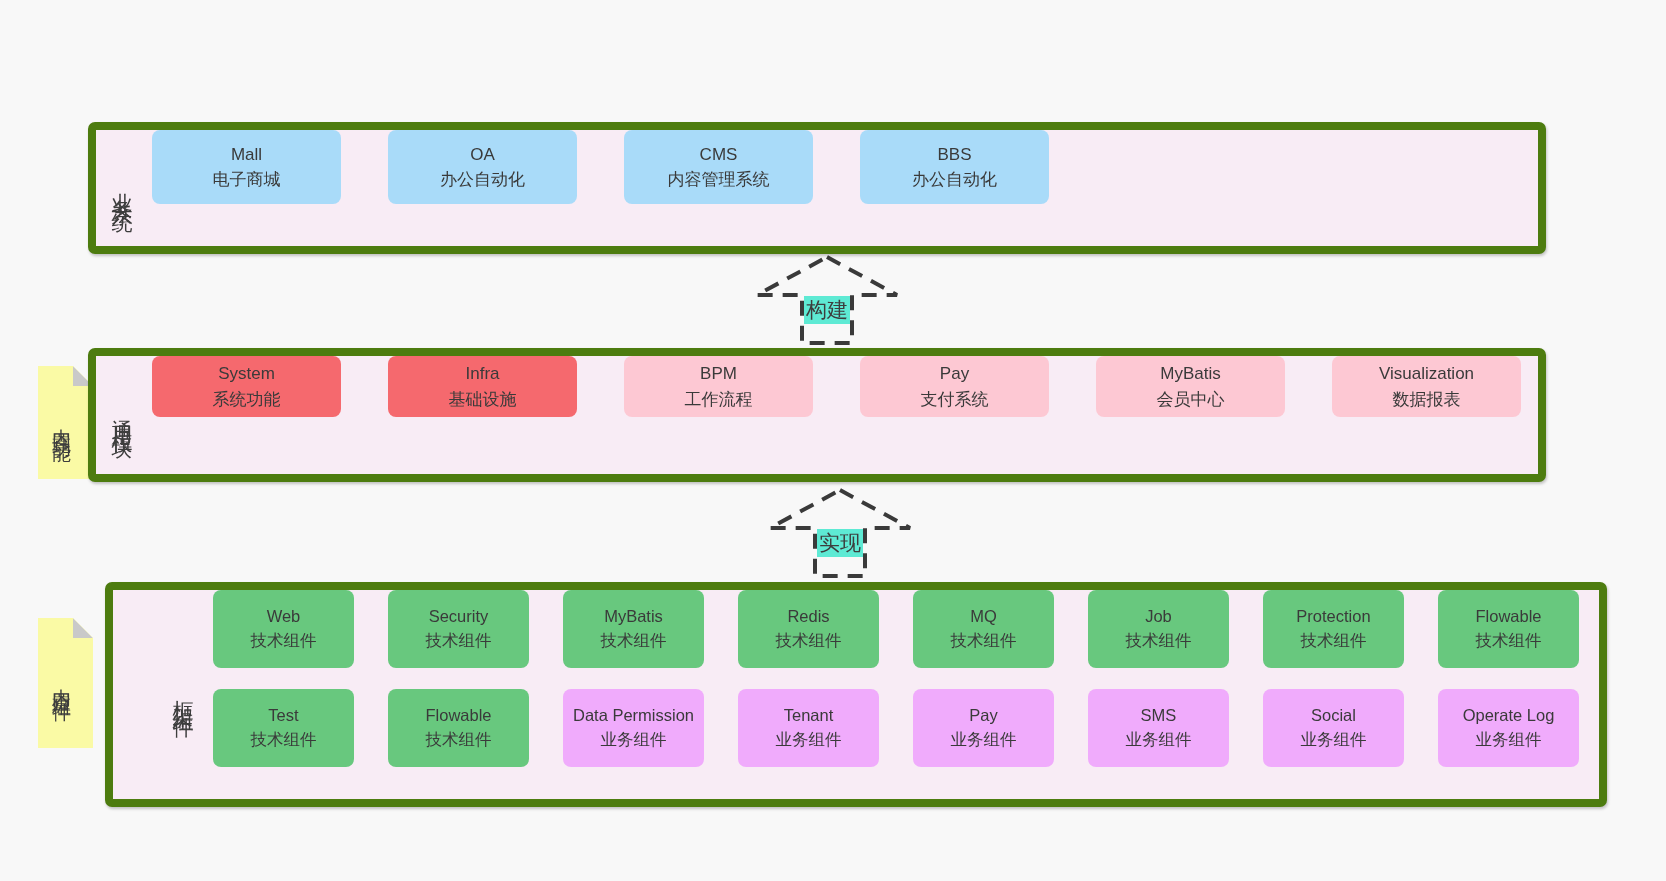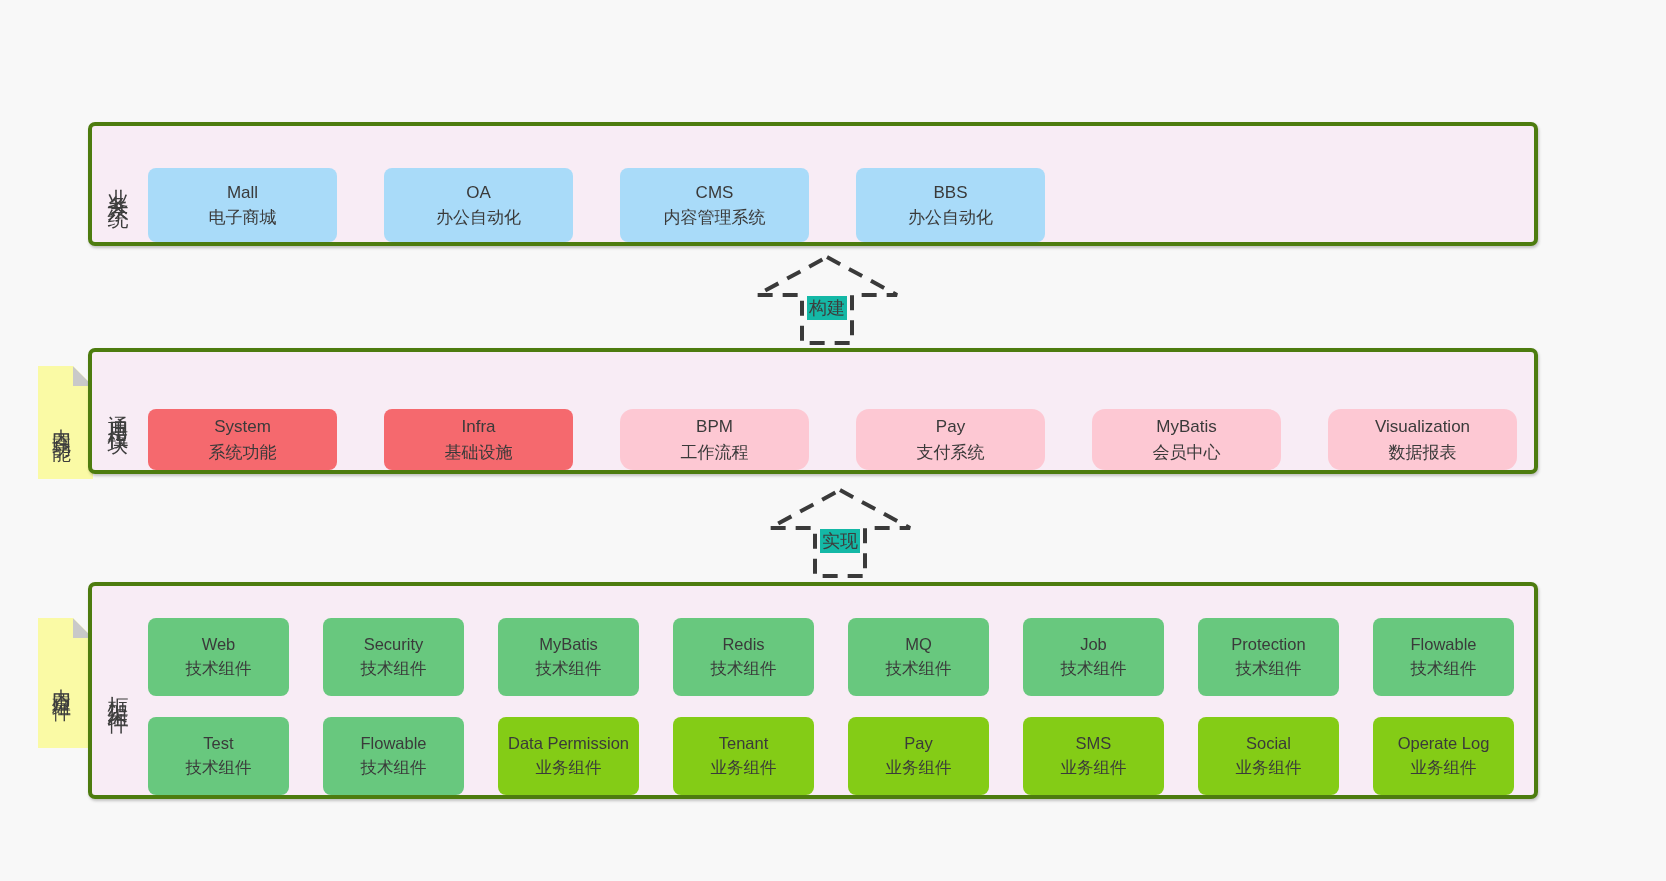--- a/index.html
+++ b/index.html
@@ -9,30 +9,30 @@
     font-family:"Liberation Sans","DejaVu Sans",sans-serif;
     color:#3d3d3d;
     position:relative;
     overflow:hidden;
   }
   #diagram { position:relative; width:1666px; height:881px; }
 
   .panel {
     position:absolute;
     background:#f8ecf5;
-    border:4px solid #4d7c0f;
+    border:8px solid #4d7c0f;
     border-radius:7px;
     box-shadow:1px 2px 3px rgba(0,0,0,0.22);
     display:flex;
-    align-items:flex-end;
+    align-items:flex-start;
     z-index:1;
   }
   #panel-business   { left:88px; top:122px; width:1442px; height:116px; }
   #panel-modules    { left:88px; top:348px; width:1442px; height:118px; }
-  #panel-components { left:88px; top:582px; width:1442px; height:209px; }
+  #panel-components { left:105px; top:582px; width:1442px; height:209px;padding-left:44px; }
 
   .v-label {
     flex:0 0 52px;
     align-self:stretch;
     display:flex; align-items:center; justify-content:center;
     writing-mode:vertical-rl; text-orientation:upright;
     font-size:21px; letter-spacing:6px; color:#3d3d3d;
   }
 
   .box-row { display:flex; gap:47px; padding-left:4px; }
@@ -41,23 +41,23 @@
     border-radius:8px;
     display:flex; flex-direction:column;
     align-items:center; justify-content:center;
     text-align:center;
     font-size:17px; line-height:1.5; color:#3a3a3a;
   }
   #panel-modules .box { height:61px; }
 
   .box.blue       { background:#a9dbf9; }
   .box.red        { background:#f5696e; }
-  .box.pink       { background:#fdc8d3;border-radius:13px; }
+  .box.pink       { background:#fdc8d3; }
   .box.green      { background:#68c87e; }
-  .box.lightgreen { background:#84cc16; }
+  .box.lightgreen { background:#f0abfc; }
 
   .grid { display:flex; flex-direction:column; gap:21px; padding-left:4px; }
   .grid .box-row { gap:34px; padding-left:0; }
   .box.small { width:141px; height:78px; font-size:16.5px; line-height:1.45; padding:0 4px; box-sizing:border-box; }
 
   .note {
     position:absolute;
     width:55px;
     background:#fafaa5;
     display:flex; align-items:center; justify-content:center;
@@ -76,22 +76,22 @@
     writing-mode:vertical-rl; text-orientation:upright;
     font-size:19px; letter-spacing:5px; color:#3d3d3d;
     margin-right:8px;
   }
 
   .arrow-wrap { position:absolute; width:150px; height:92px; z-index:0; }
   #arrow-build     { left:752px; top:254px; }
   #arrow-implement { left:765px; top:487px; }
   .arrow-label {
     position:absolute; left:50%; top:42px; transform:translateX(-50%);
-    background:#14b8a6;
-    font-size:18px; color:#3d3d3d; padding:0 2px; white-space:nowrap;
+    background:#5eead4;
+    font-size:21px; color:#3d3d3d; padding:0 2px; white-space:nowrap;
   }
 </style>
 </head>
 <body>
 
 <div id="diagram">
 
   <div class="note" id="note-functions">
     <div class="note-fold"></div>
     <div class="note-text">内置功能</div>

